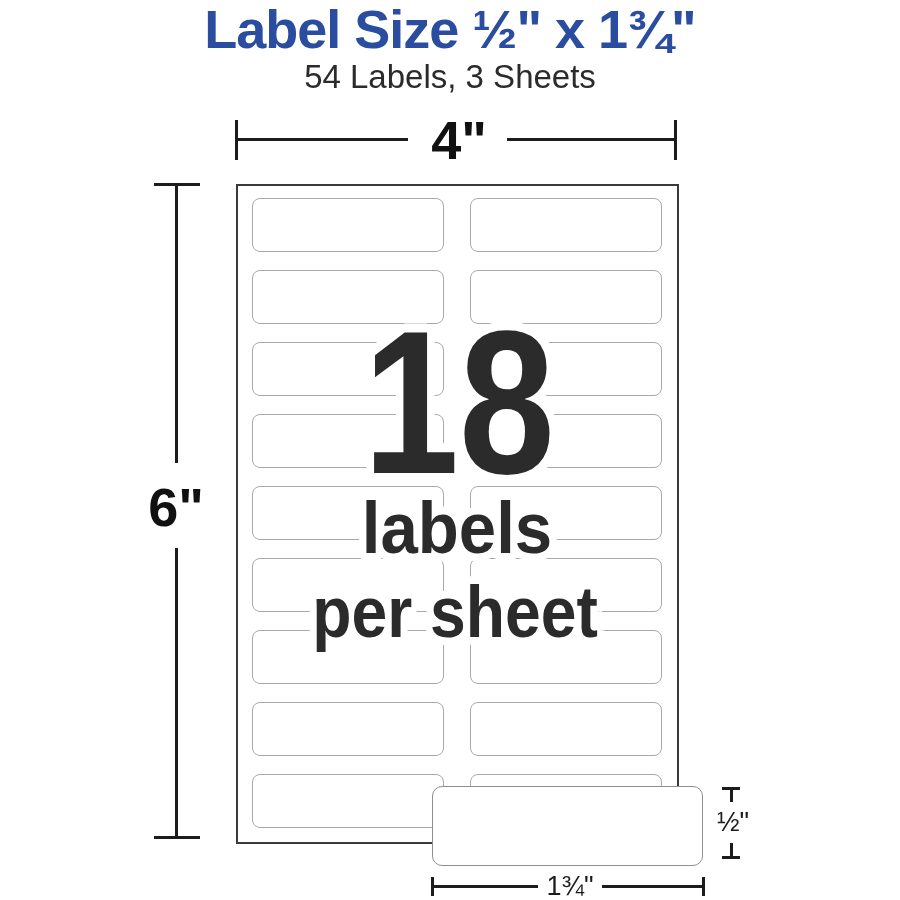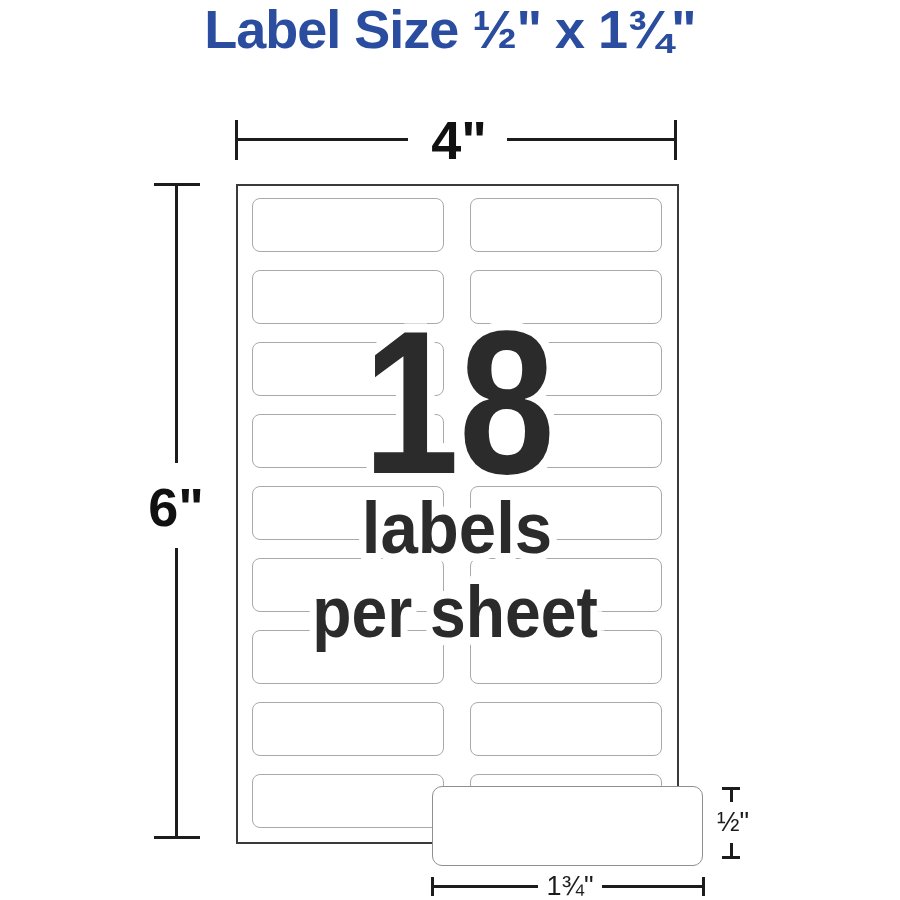--- a/index.html
+++ b/index.html
@@ -53,20 +53,21 @@
     border:1.5px solid #8f8f8f;border-radius:10px;background:#fff;z-index:5;
   }
   .z6{z-index:6;}
 </style>
 </head>
 <body>
 
 <div class="canvas">
 
   <div class="title" style="color: rgb(42, 77, 160);">Label Size ½" x 1¾"</div>
+  <div class="subtitle">54 Labels, 3 Sheets</div>
 
   <div class="dl" style="left:235px;top:120px;width:3px;height:40px;"></div>
   <div class="dl" style="left:674px;top:120px;width:3px;height:40px;"></div>
   <div class="dl" style="left:237px;top:138px;width:171px;height:3px;"></div>
   <div class="dl" style="left:507px;top:138px;width:168px;height:3px;"></div>
   <div class="dim-label-lg" style="left:459px;top:140px;">4"</div>
 
   <div class="dl" style="left:154px;top:183px;width:46px;height:3px;"></div>
   <div class="dl" style="left:154px;top:836px;width:46px;height:3px;"></div>
   <div class="dl" style="left:175px;top:186px;width:3px;height:277px;"></div>

